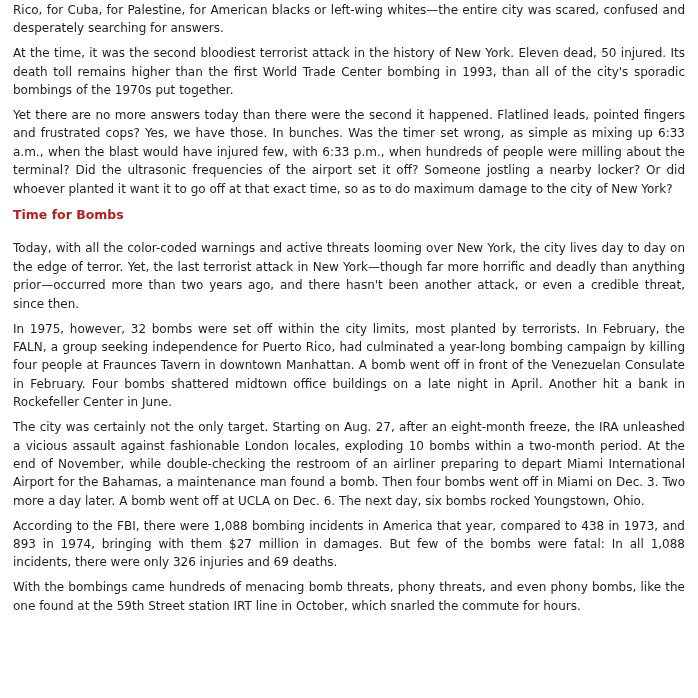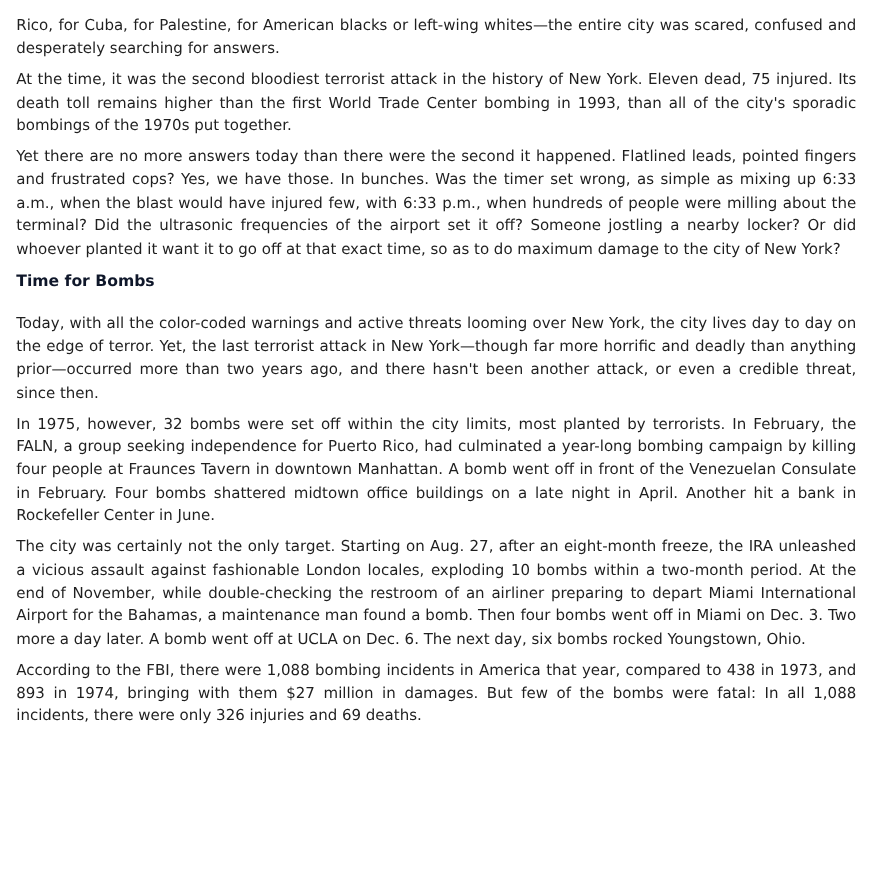--- a/index.html
+++ b/index.html
@@ -7,53 +7,54 @@
     padding: 0;
     background: #ffffff;
   }
   .page {
     position: relative;
     width: 698px;
     height: 698px;
     overflow: hidden;
     background: #ffffff;
     box-sizing: border-box;
-    padding: 16px 13px;
+    padding: 6px 13px;
   }
   .article {
     font-family: "DejaVu Sans", "Liberation Sans", sans-serif;
     font-size: 12px;
     line-height: 18.4px;
     color: #1f1f1f;
     text-align: justify;
     
     margin-top: -5px;
   }
   .article p {
     margin: 0 0 6.5px 0;
   }
   .article h2 {
     font-family: "DejaVu Sans", "Liberation Sans", sans-serif;
     font-size: 12.5px;
     line-height: 18.4px;
     font-weight: bold;
-    color: #0f172a;
+    color: #b91c1c;
     text-align: left;
     margin: 8px 0 15px 0;
   }
 </style>
 </head>
 <body>
 
 <div class="page">
   <div class="article">
     <p>Rico, for Cuba, for Palestine, for American blacks or left-wing whites—the entire city was scared, confused and desperately searching for answers.</p>
-    <p>At the time, it was the second bloodiest terrorist attack in the history of New York. Eleven dead, 75 injured. Its death toll remains higher than the first World Trade Center bombing in 1993, than all of the city's sporadic bombings of the 1970s put together.</p>
+    <p>At the time, it was the second bloodiest terrorist attack in the history of New York. Eleven dead, 50 injured. Its death toll remains higher than the first World Trade Center bombing in 1993, than all of the city's sporadic bombings of the 1970s put together.</p>
     <p>Yet there are no more answers today than there were the second it happened. Flatlined leads, pointed fingers and frustrated cops? Yes, we have those. In bunches. Was the timer set wrong, as simple as mixing up 6:33 a.m., when the blast would have injured few, with 6:33 p.m., when hundreds of people were milling about the terminal? Did the ultrasonic frequencies of the airport set it off? Someone jostling a nearby locker? Or did whoever planted it want it to go off at that exact time, so as to do maximum damage to the city of New York?</p>
 
     <h2>Time for Bombs</h2>
 
     <p>Today, with all the color-coded warnings and active threats looming over New York, the city lives day to day on the edge of terror. Yet, the last terrorist attack in New York—though far more horrific and deadly than anything prior—occurred more than two years ago, and there hasn't been another attack, or even a credible threat, since then.</p>
     <p>In 1975, however, 32 bombs were set off within the city limits, most planted by terrorists. In February, the FALN, a group seeking independence for Puerto Rico, had culminated a year-long bombing campaign by killing four people at Fraunces Tavern in downtown Manhattan. A bomb went off in front of the Venezuelan Consulate in February. Four bombs shattered midtown office buildings on a late night in April. Another hit a bank in Rockefeller Center in June.</p>
     <p>The city was certainly not the only target. Starting on Aug. 27, after an eight-month freeze, the IRA unleashed a vicious assault against fashionable London locales, exploding 10 bombs within a two-month period. At the end of November, while double-checking the restroom of an airliner preparing to depart Miami International Airport for the Bahamas, a maintenance man found a bomb. Then four bombs went off in Miami on Dec. 3. Two more a day later. A bomb went off at UCLA on Dec. 6. The next day, six bombs rocked Youngstown, Ohio.</p>
     <p>According to the FBI, there were 1,088 bombing incidents in America that year, compared to 438 in 1973, and 893 in 1974, bringing with them $27 million in damages. But few of the bombs were fatal: In all 1,088 incidents, there were only 326 injuries and 69 deaths.</p>
+    <p>With the bombings came hundreds of menacing bomb threats, phony threats, and even phony bombs, like the one found at the 59th Street station IRT line in October, which snarled the commute for hours.</p>
   </div>
 </div>
 
 </body></html>

